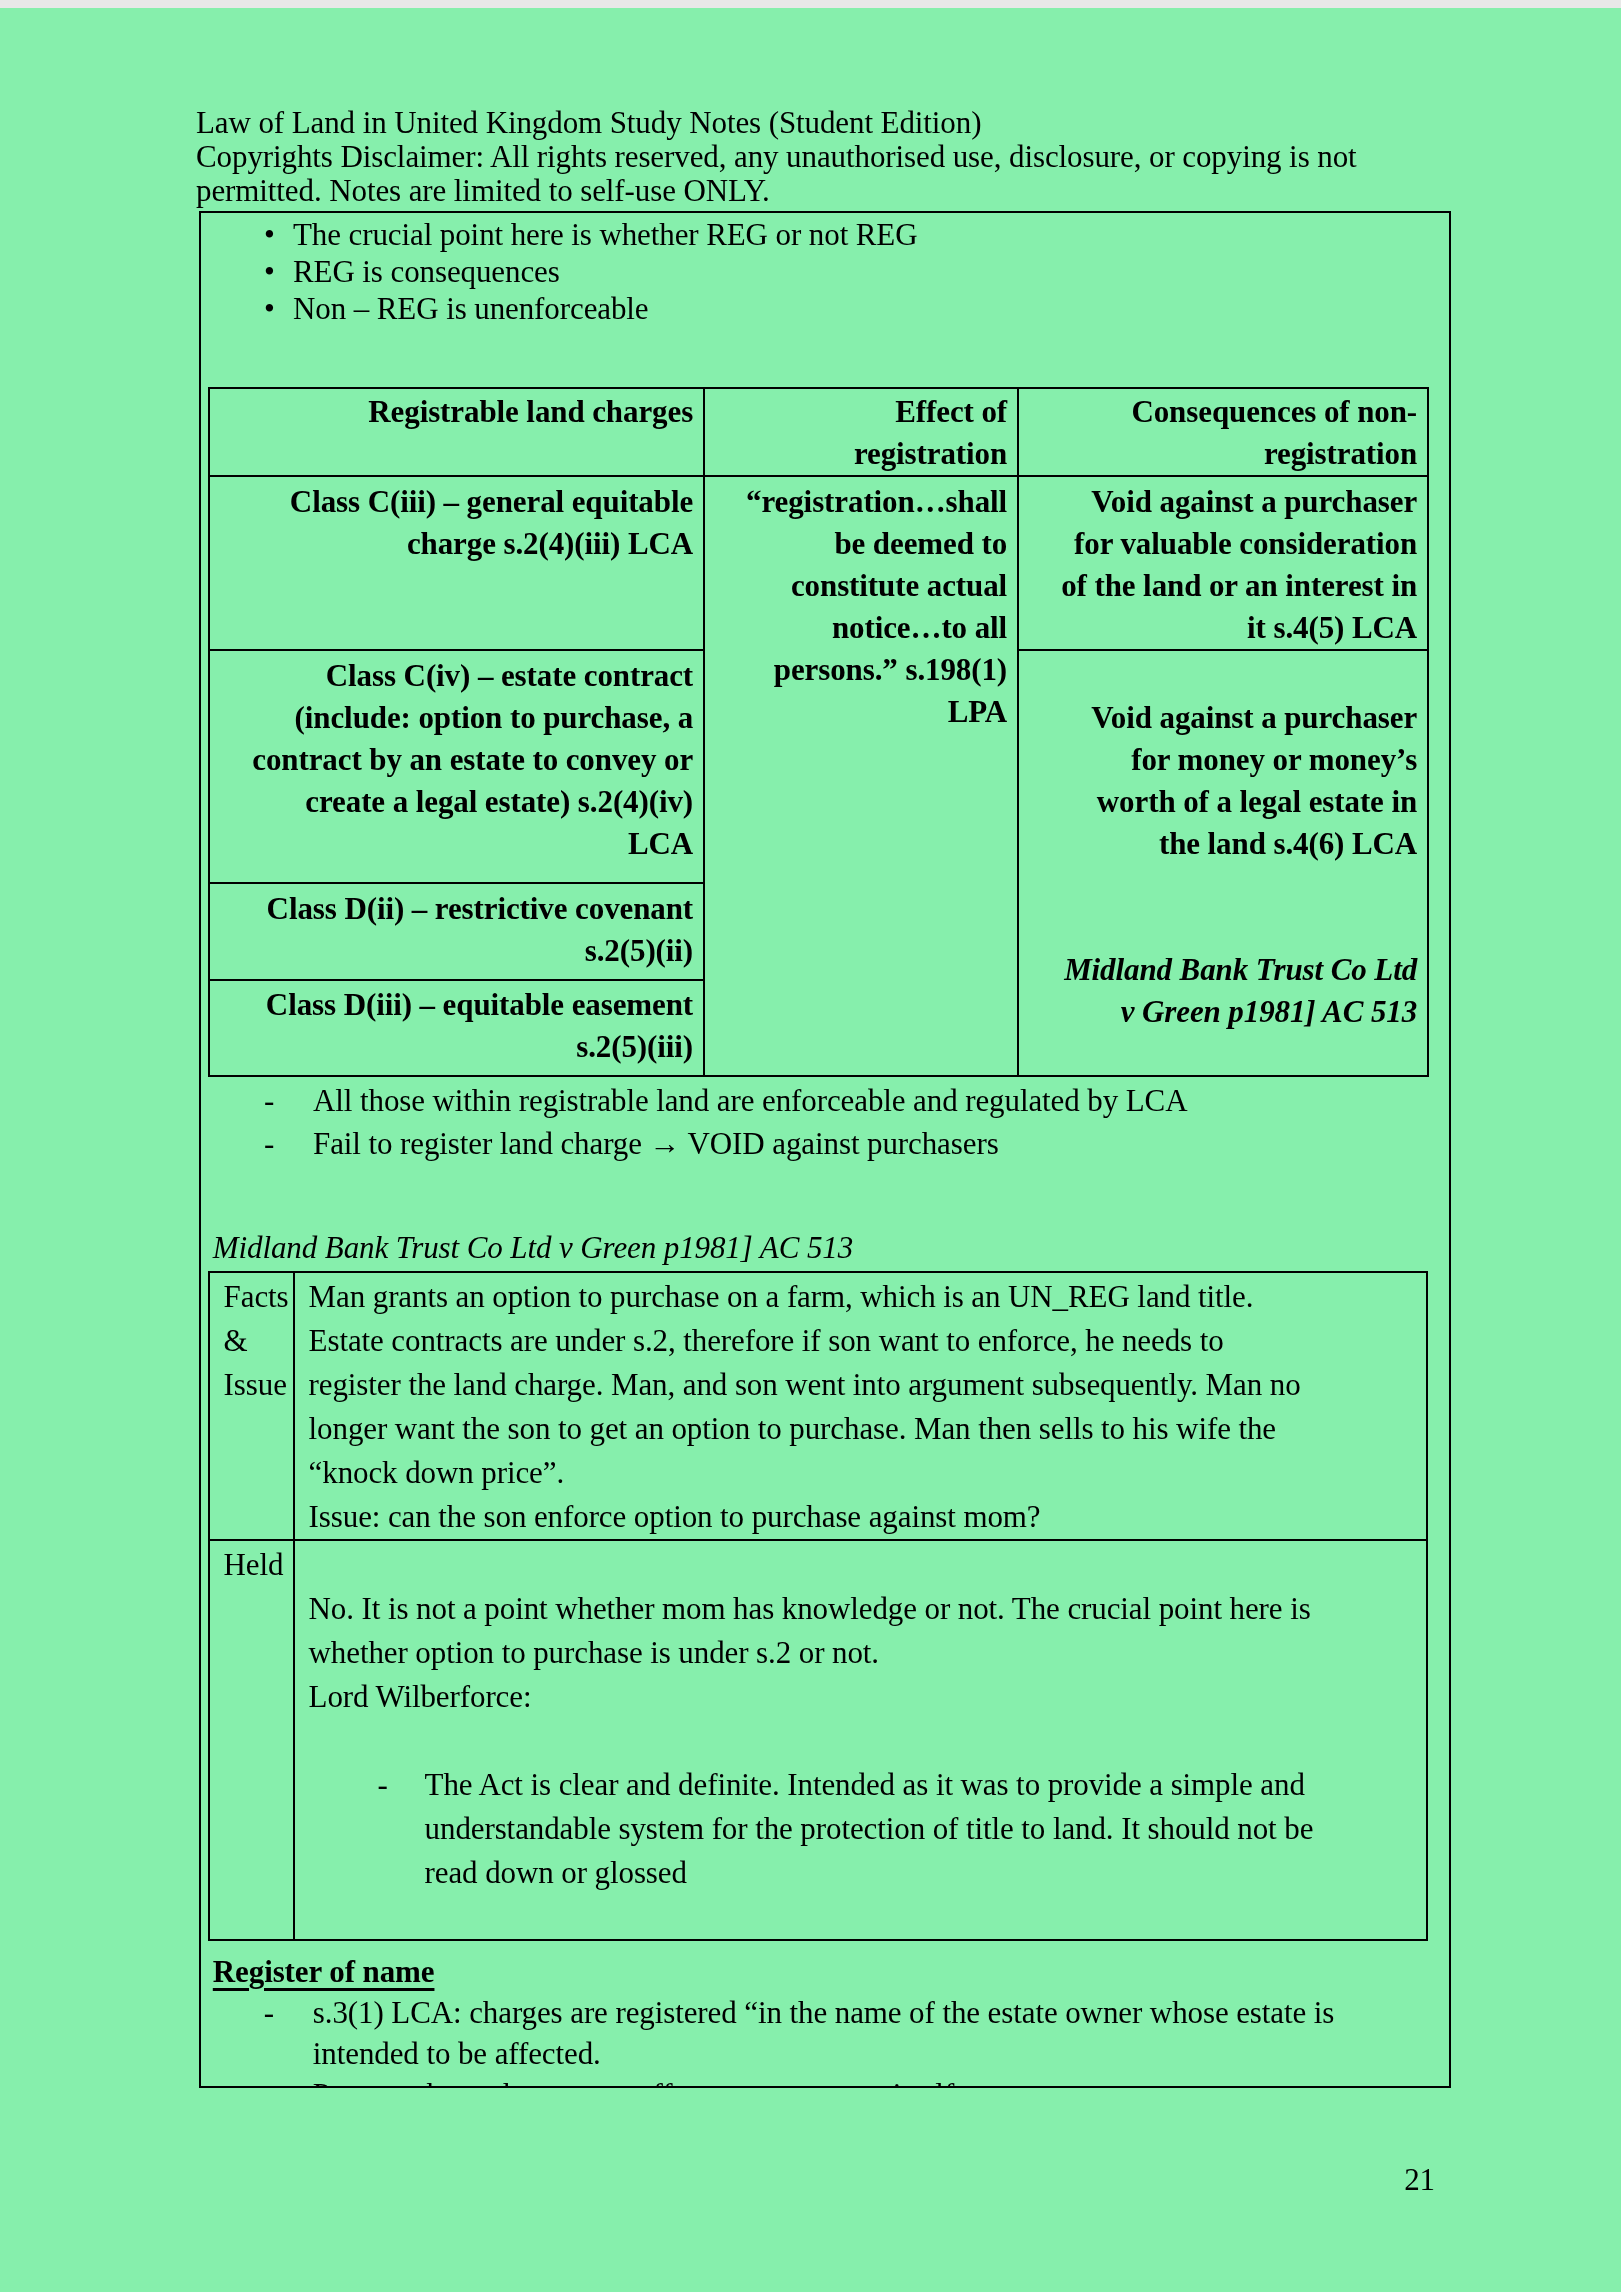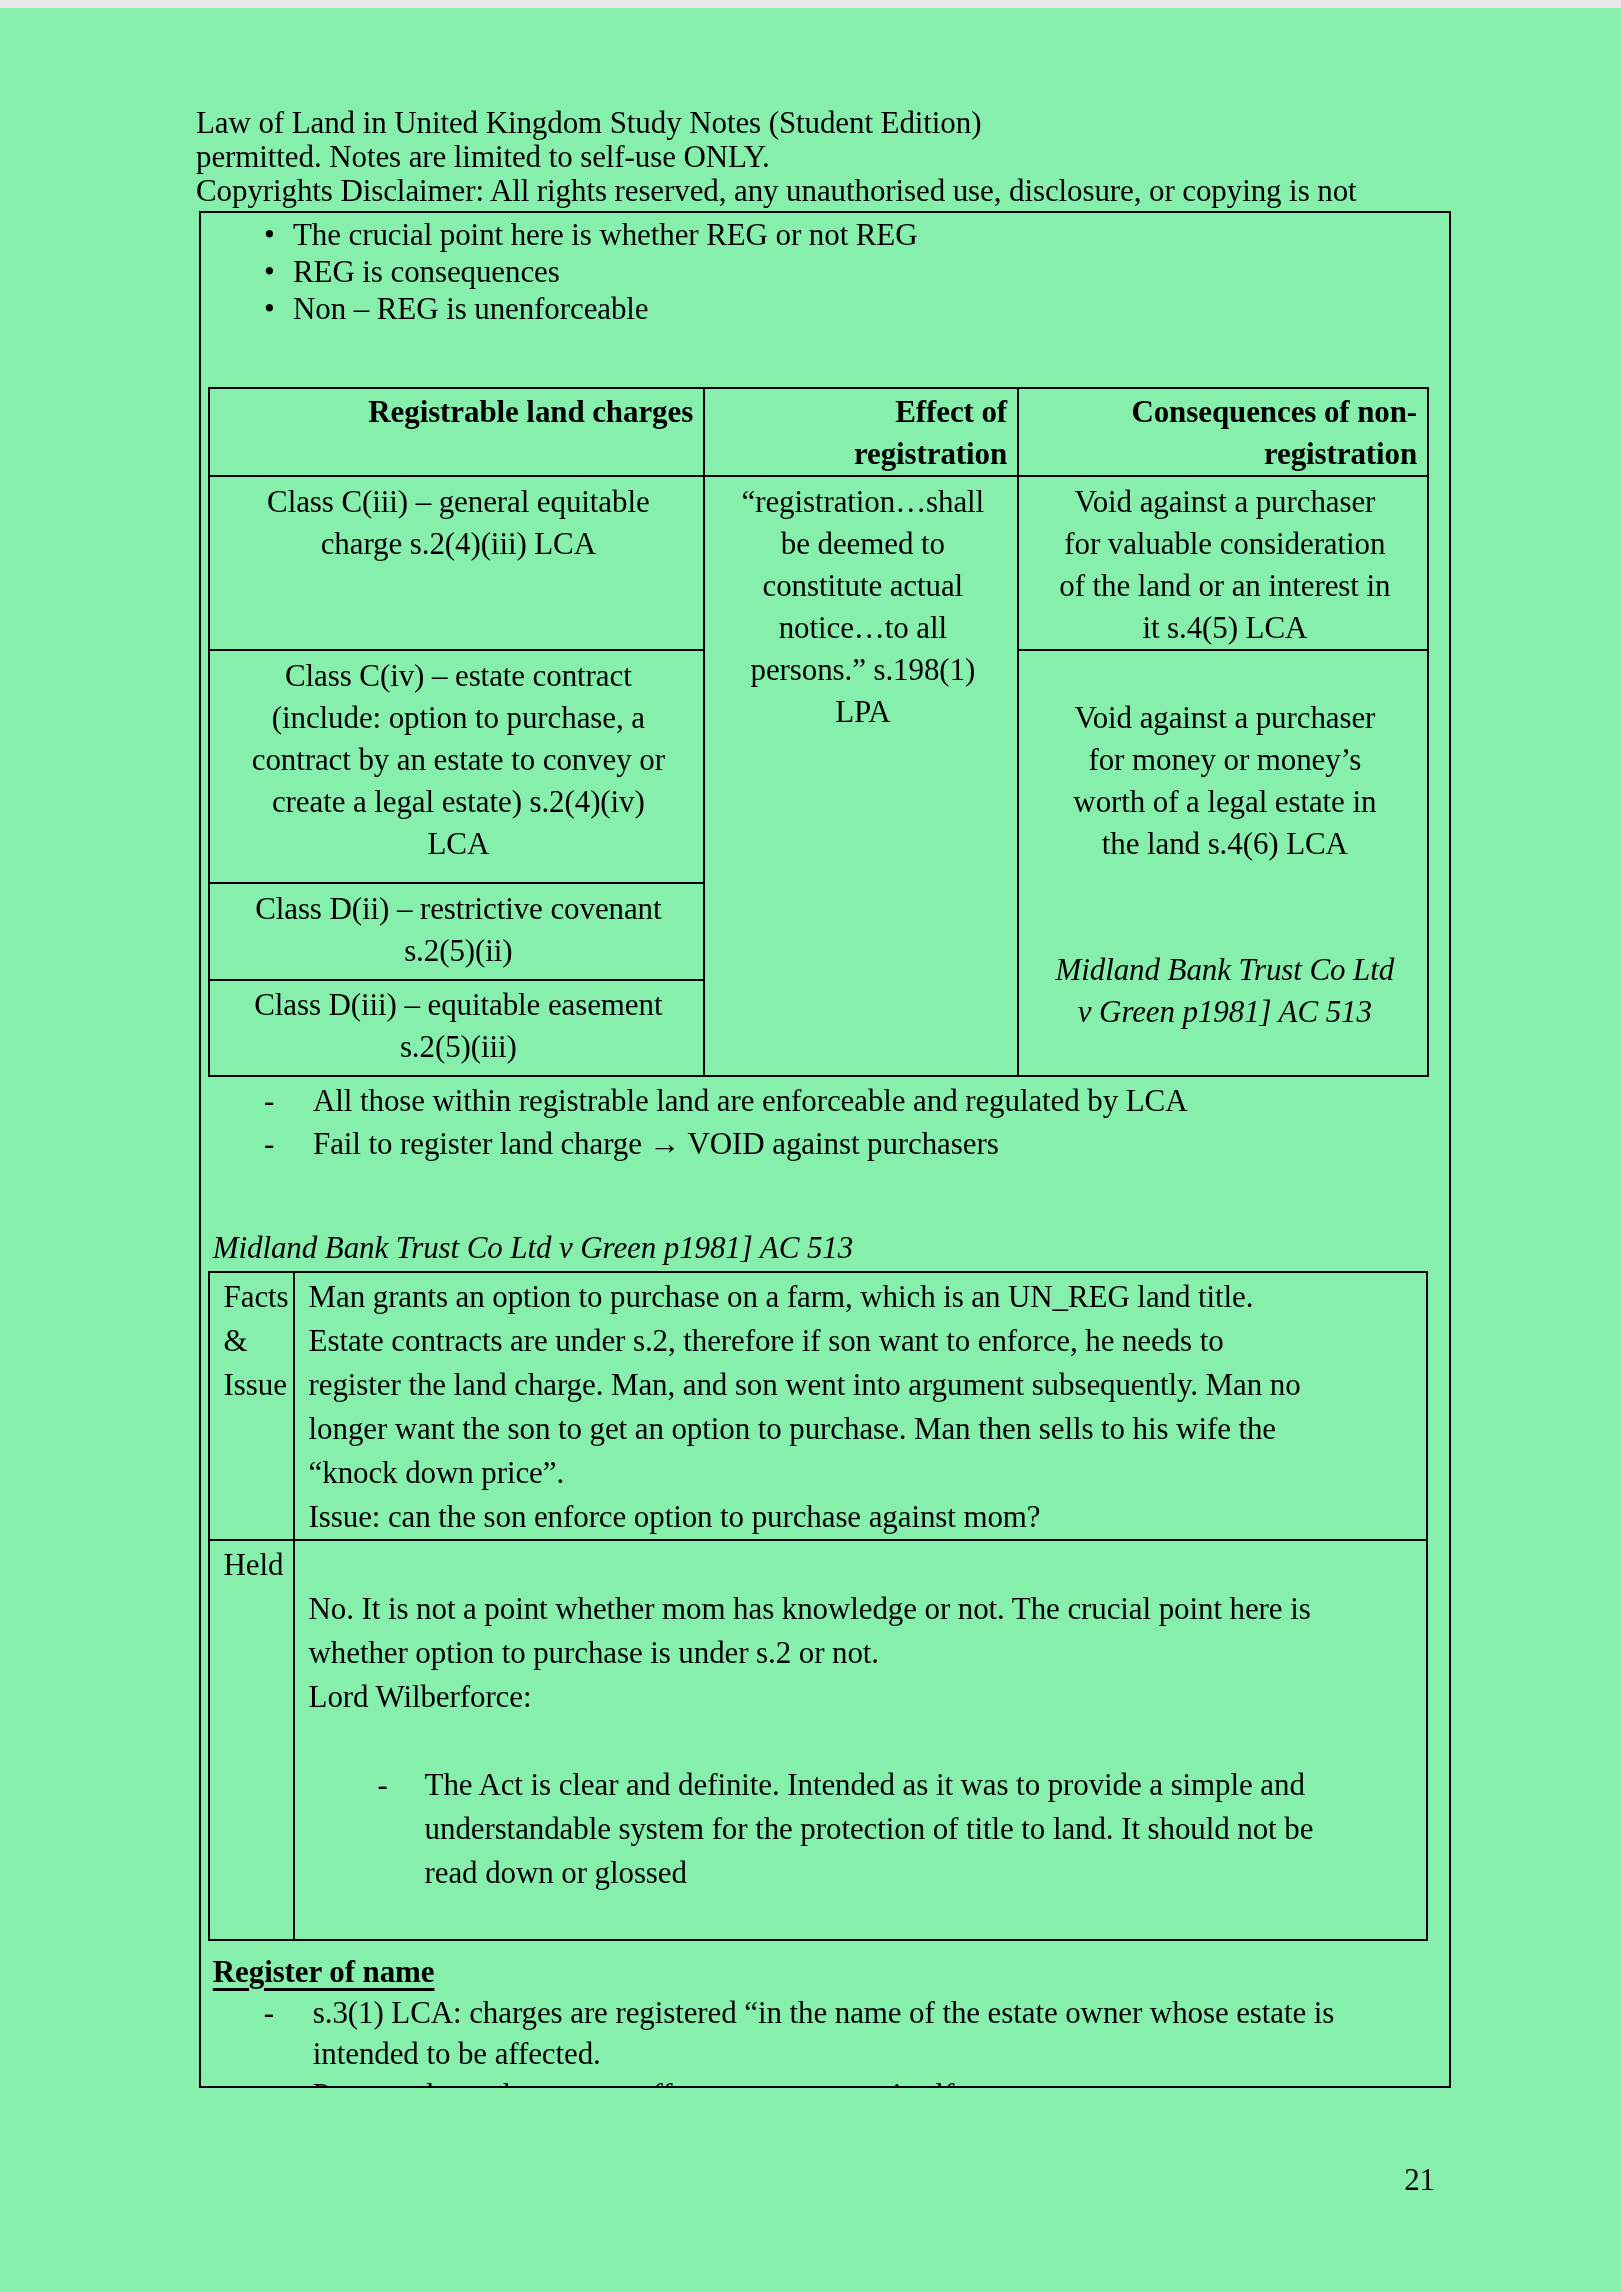--- a/index.html
+++ b/index.html
@@ -33,21 +33,21 @@
   .d-marker { width:49px; margin-left:63px; flex:0 0 auto; }
   .pre { white-space:pre-line; }
   
   table.t1 {
     border-collapse:collapse; table-layout:fixed;
     margin:60px 0 0 6.9px; width:1218px;
   }
   table.t1 th, table.t1 td {
     border:2.9px solid #000; vertical-align:top;
     line-height:42px; padding:3.9px 9.8px 0 13.7px;
-    white-space:pre-line; text-align:center; font-weight:normal;
+    white-space:pre-line; text-align:right; font-weight:bold;
   }
   table.t1 th { text-align:right; font-weight:bold; padding-top:2px; }
   .case-name-cell { font-style:italic; margin-top:42px; }
   
   .summary { margin-top:2px; }
   
   .case-heading { margin:61px 0 0 11.8px; line-height:43px; font-style:italic; }
   
   table.t2 {
     border-collapse:collapse; table-layout:fixed;
@@ -70,22 +70,22 @@
   }
   .page-number { position:absolute; top:2152px; right:186px; line-height:39px; }
 </style>
 </head>
 <body>
 
 <div class="page">
 
   <div class="doc-header">
     <div>Law of Land in United Kingdom Study Notes (Student Edition)</div>
+    <div>Copyrights Disclaimer: All rights reserved, any unauthorised use, disclosure, or copying is not</div>
     <div>permitted. Notes are limited to self-use ONLY.</div>
-    <div>Copyrights Disclaimer: All rights reserved, any unauthorised use, disclosure, or copying is not</div>
   </div>
 
   <div class="outer-box">
 
     <div class="intro">
       <div class="b-item">
         <span class="b-marker">•</span>
         <span class="pre">The crucial point here is whether REG or not REG</span>
       </div>
       <div class="b-item">

